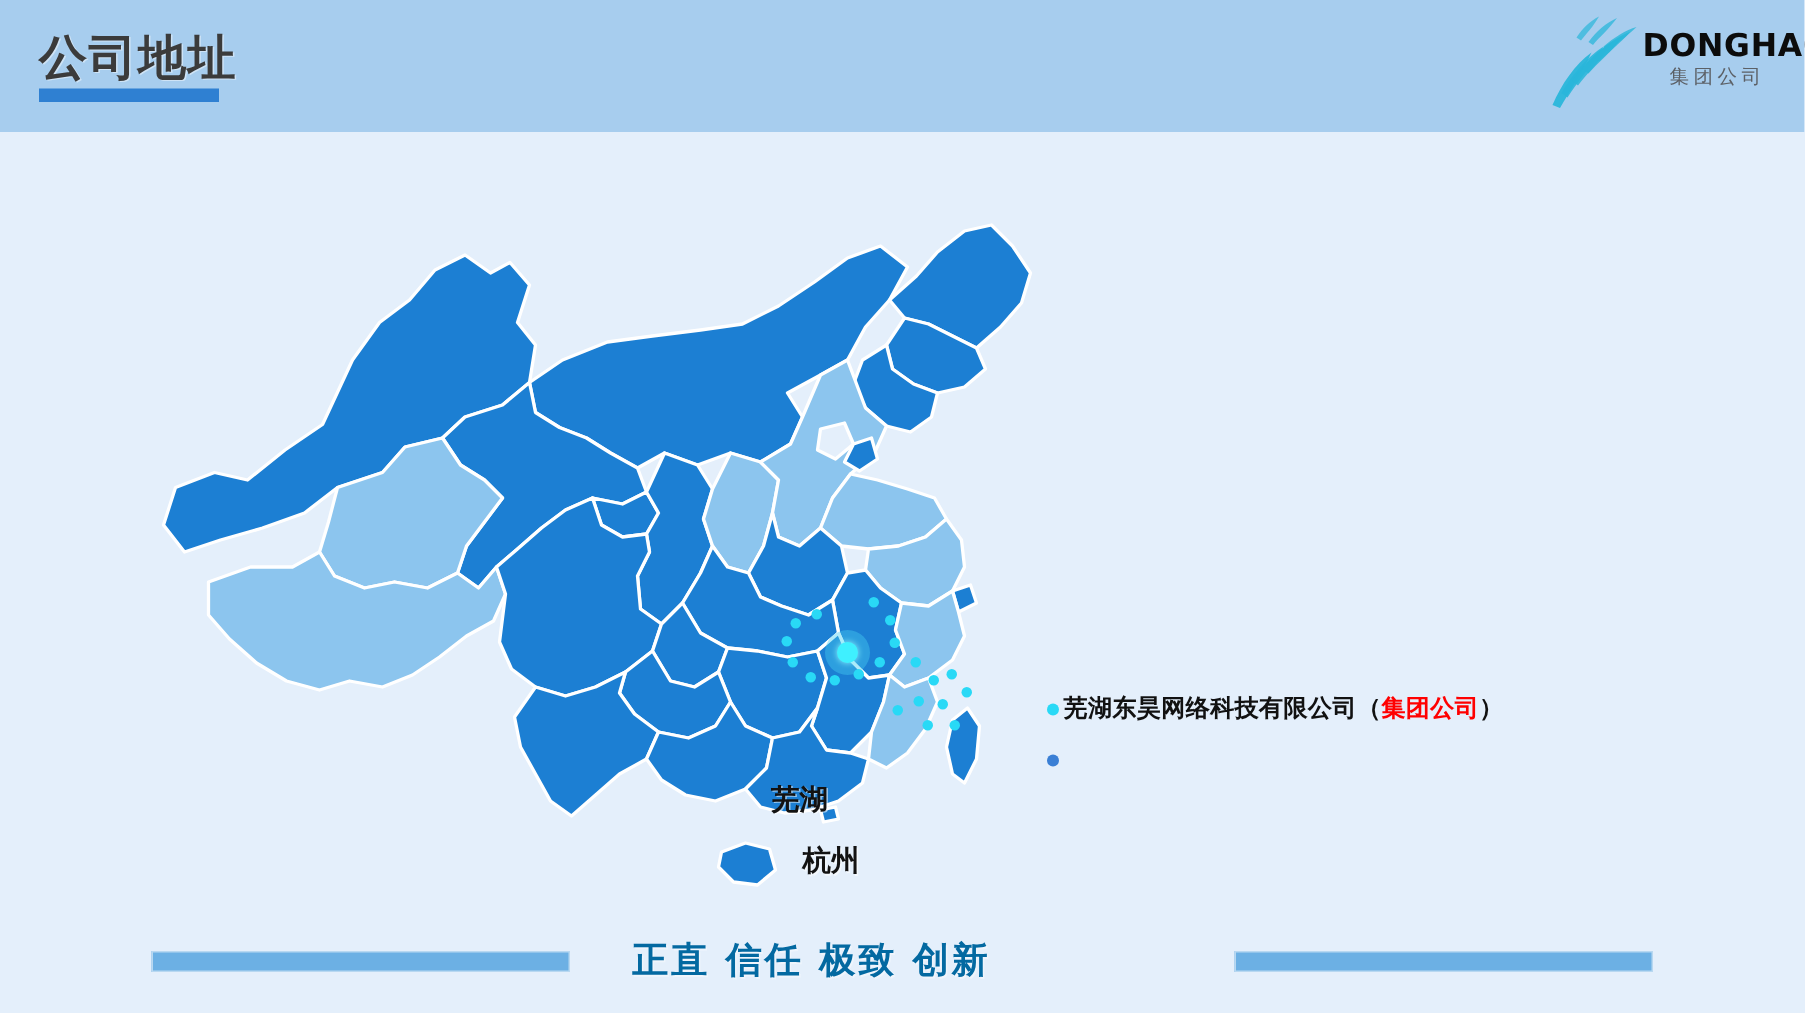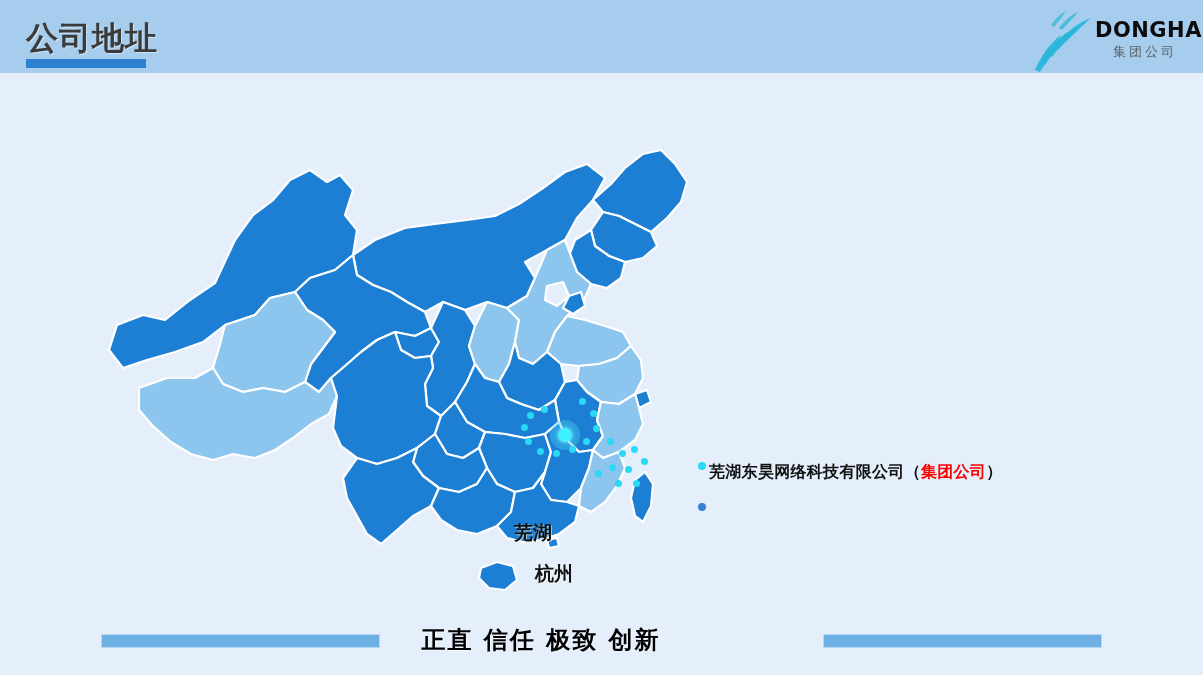--- a/index.html
+++ b/index.html
@@ -5,21 +5,21 @@
   html,body{margin:0;padding:0;}
   body{
     width:1203px;height:675px;
     background:#e4effb;
     font-family:"DejaVu Sans","Liberation Sans",sans-serif;
     overflow:hidden;
     position:relative;
   }
   
   #header{
-    position:absolute;left:0;top:0;width:1203px;height:73px;
+    position:absolute;left:0;top:0;width:1203px;height:88px;
     background:#a7cdee;
   }
   #page-title{
     position:absolute;left:26px;top:17px;
     font-size:32px;font-weight:bold;color:#3b3b3b;
     letter-spacing:1px;
     text-shadow:1px 1px 0 rgba(255,255,255,.45);
   }
   #title-underline{
     position:absolute;left:26px;top:59px;width:120px;height:9px;
@@ -65,42 +65,42 @@
   }
   #hq-core{
     position:absolute;left:8px;top:8px;width:14px;height:14px;border-radius:50%;
     background:#3ff0ff;box-shadow:0 0 4px #8ff7ff;
   }
   
   #legend{
     position:absolute;left:698px;top:462px;width:330px;
   }
   .legend-row{
-    display:flex;margin-bottom:20px;
+    display:flex;align-items:center;margin-bottom:20px;
     white-space:nowrap;
   }
   .legend-bullet{
     width:8px;height:8px;border-radius:50%;margin-right:3px;flex:none;
   }
   .legend-text{
     font-size:16px;font-weight:bold;color:#111111;letter-spacing:.3px;
   }
   .legend-tag{color:#ff0000;font-weight:bold;}
   
   #footer-bar-left{
     position:absolute;left:101px;top:634px;width:277px;height:12px;
     background:#6cb0e4;border:1px solid #b8d8f1;
   }
   #footer-bar-right{
     position:absolute;left:823px;top:634px;width:277px;height:12px;
     background:#6cb0e4;border:1px solid #b8d8f1;
   }
   #slogan{
     position:absolute;left:0;top:624px;width:1082px;text-align:center;
-    font-size:24px;font-weight:bold;color:#000000;letter-spacing:2px;
+    font-size:24px;font-weight:bold;color:#0369a1;letter-spacing:2px;
     text-shadow:1px 1px 0 rgba(255,255,255,.4);
   }
 </style>
 </head>
 <body>
 
 <div id="header">
   <div id="page-title">公司地址</div>
   <div id="title-underline"></div>
 

